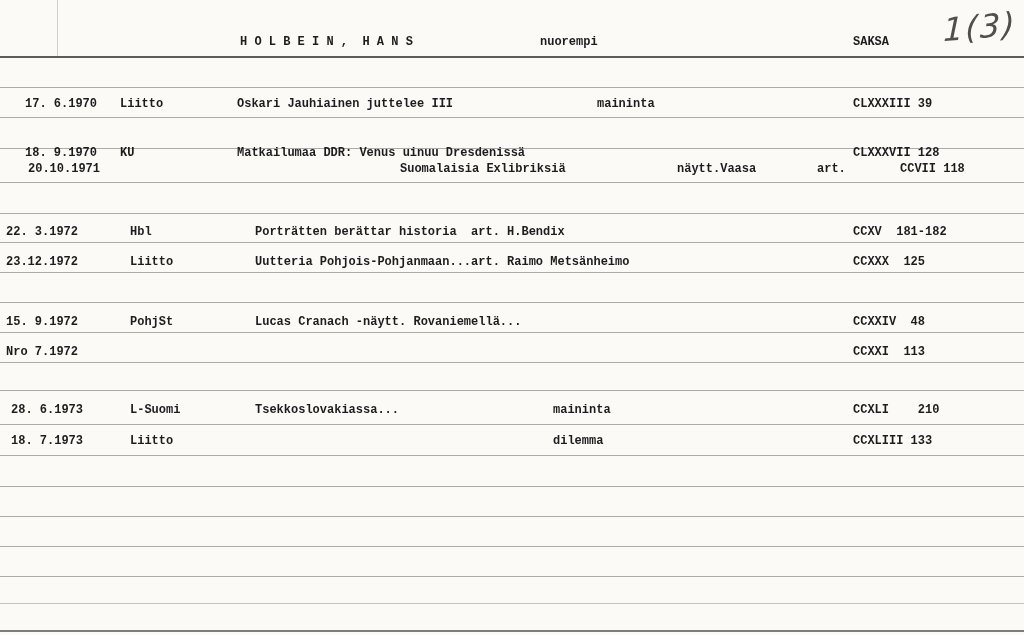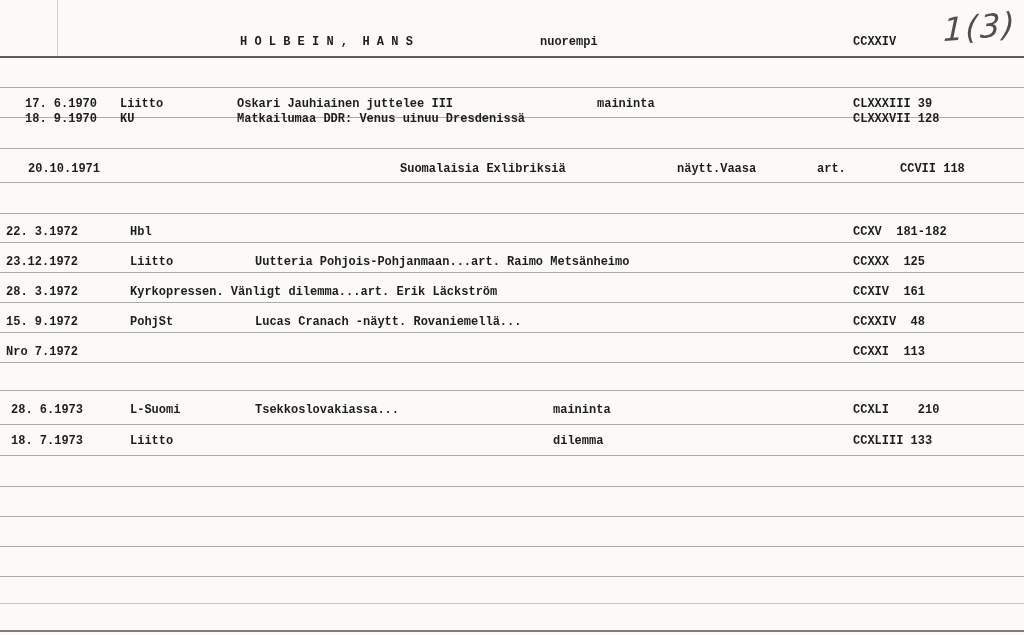--- a/index.html
+++ b/index.html
@@ -54,65 +54,61 @@
   <div class="hline" style="top:486px"></div>
   <div class="hline" style="top:516px"></div>
   <div class="hline" style="top:546px"></div>
   <div class="hline" style="top:576px"></div>
   <div class="hline rule-faint" style="top:603px"></div>
   <div class="hline rule-bottom" style="top:630px"></div>
 
   <div class="row" style="top:31px">
     <span class="hcell" style="left:240px">H O L B E I N ,  H A N S</span>
     <span class="hcell" style="left:540px">nuorempi</span>
-    <span class="hcell" style="left:853px">CCXXIV</span>
+    <span class="hcell" style="left:853px">SAKSA</span>
   </div>
   <div class="handwritten">1(3)</div>
 
   <div class="row" style="top:93px">
     <span class="cell" style="left:25px">17. 6.1970</span>
     <span class="cell" style="left:120px">Liitto</span>
     <span class="cell" style="left:237px">Oskari Jauhiainen juttelee III</span>
     <span class="cell" style="left:597px">maininta</span>
     <span class="cell" style="left:853px">CLXXXIII 39</span>
   </div>
 
-  <div class="row" style="top:108px">
+  <div class="row" style="top:142px">
     <span class="cell" style="left:25px">18. 9.1970</span>
     <span class="cell" style="left:120px">KU</span>
     <span class="cell" style="left:237px">Matkailumaa DDR: Venus uinuu Dresdenissä</span>
     <span class="cell" style="left:853px">CLXXXVII 128</span>
   </div>
 
   <div class="row" style="top:158px">
     <span class="cell" style="left:28px">20.10.1971</span>
     <span class="cell" style="left:400px">Suomalaisia Exlibriksiä</span>
     <span class="cell" style="left:677px">näytt.Vaasa</span>
     <span class="cell" style="left:817px">art.</span>
     <span class="cell" style="left:900px">CCVII 118</span>
   </div>
 
   <div class="row" style="top:221px">
     <span class="cell" style="left:6px">22. 3.1972</span>
     <span class="cell" style="left:130px">Hbl</span>
+    <span class="cell" style="left:255px">Porträtten berättar historia  art. H.Bendix</span>
     <span class="cell" style="left:853px">CCXV  181-182</span>
   </div>
 
   <div class="row" style="top:251px">
     <span class="cell" style="left:6px">23.12.1972</span>
     <span class="cell" style="left:130px">Liitto</span>
     <span class="cell" style="left:255px">Uutteria Pohjois-Pohjanmaan...art. Raimo Metsänheimo</span>
     <span class="cell" style="left:853px">CCXXX  125</span>
   </div>
 
-  <div class="row" style="top:281px">
-    <span class="cell" style="left:6px">28. 3.1972</span>
-    <span class="cell" style="left:130px">Kyrkopressen. Vänligt dilemma...art. Erik Läckström</span>
-    <span class="cell" style="left:853px">CCXIV  161</span>
-  </div>
 
   <div class="row" style="top:311px">
     <span class="cell" style="left:6px">15. 9.1972</span>
     <span class="cell" style="left:130px">PohjSt</span>
     <span class="cell" style="left:255px">Lucas Cranach -näytt. Rovaniemellä...</span>
     <span class="cell" style="left:853px">CCXXIV  48</span>
   </div>
 
   <div class="row" style="top:341px">
     <span class="cell" style="left:6px">Nro 7.1972</span>

